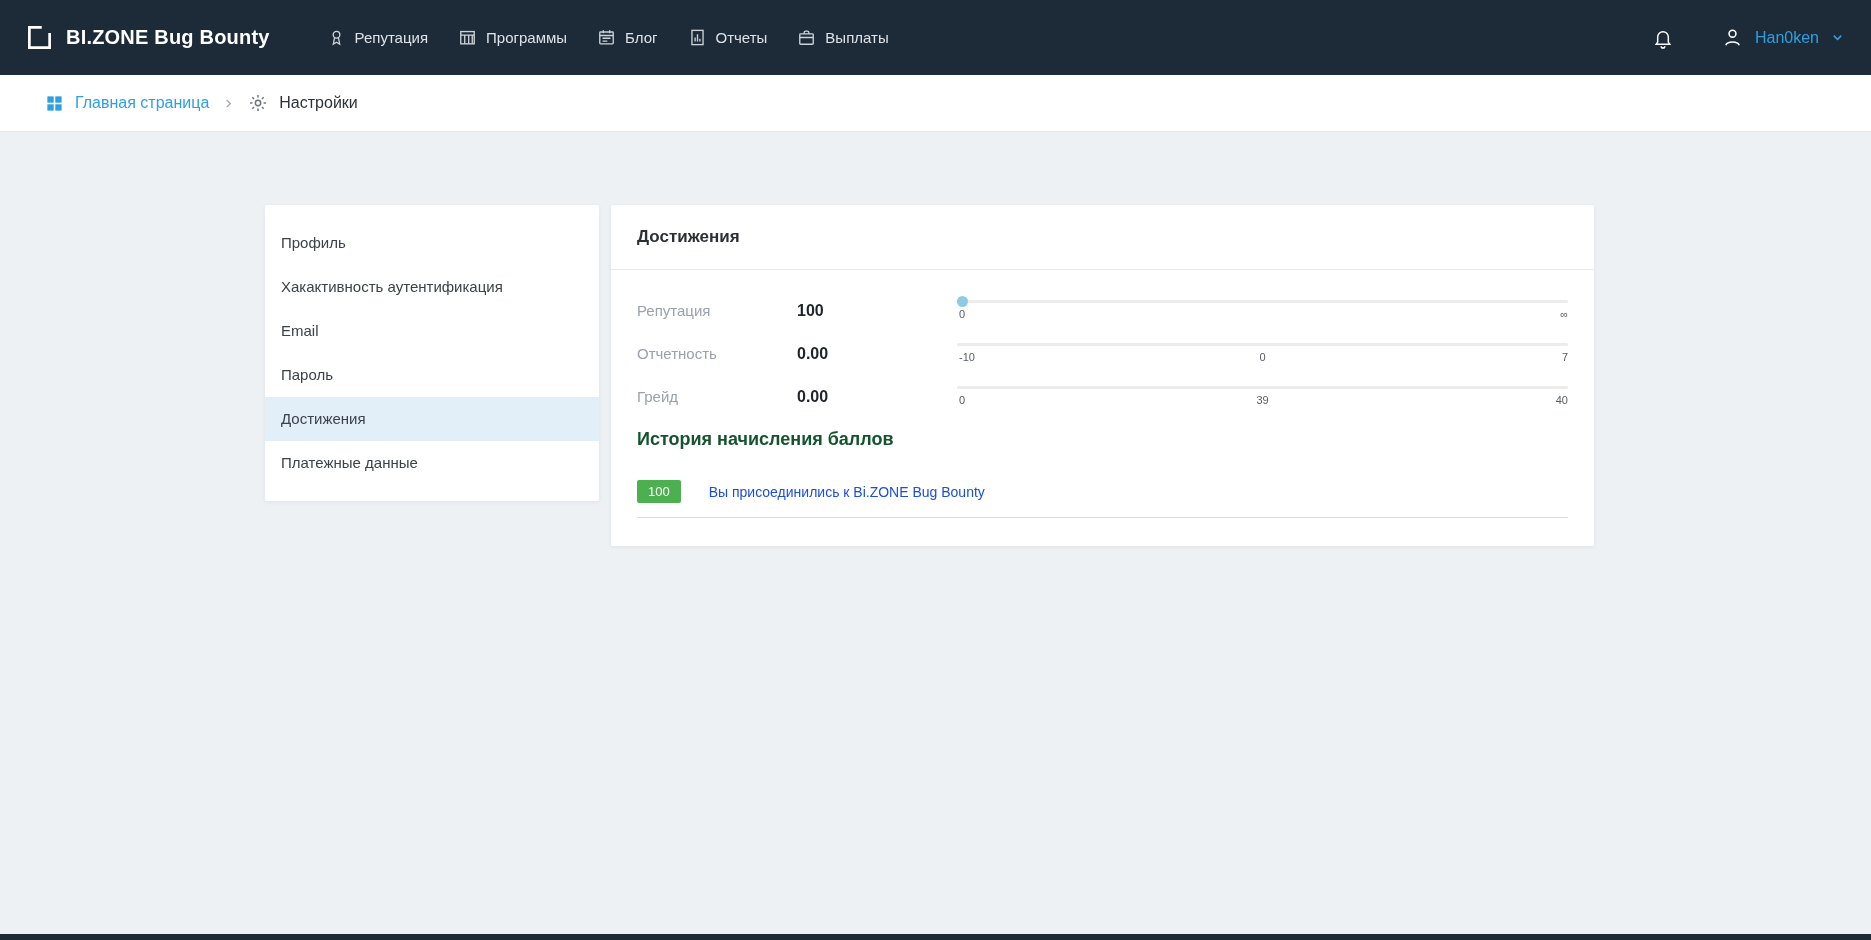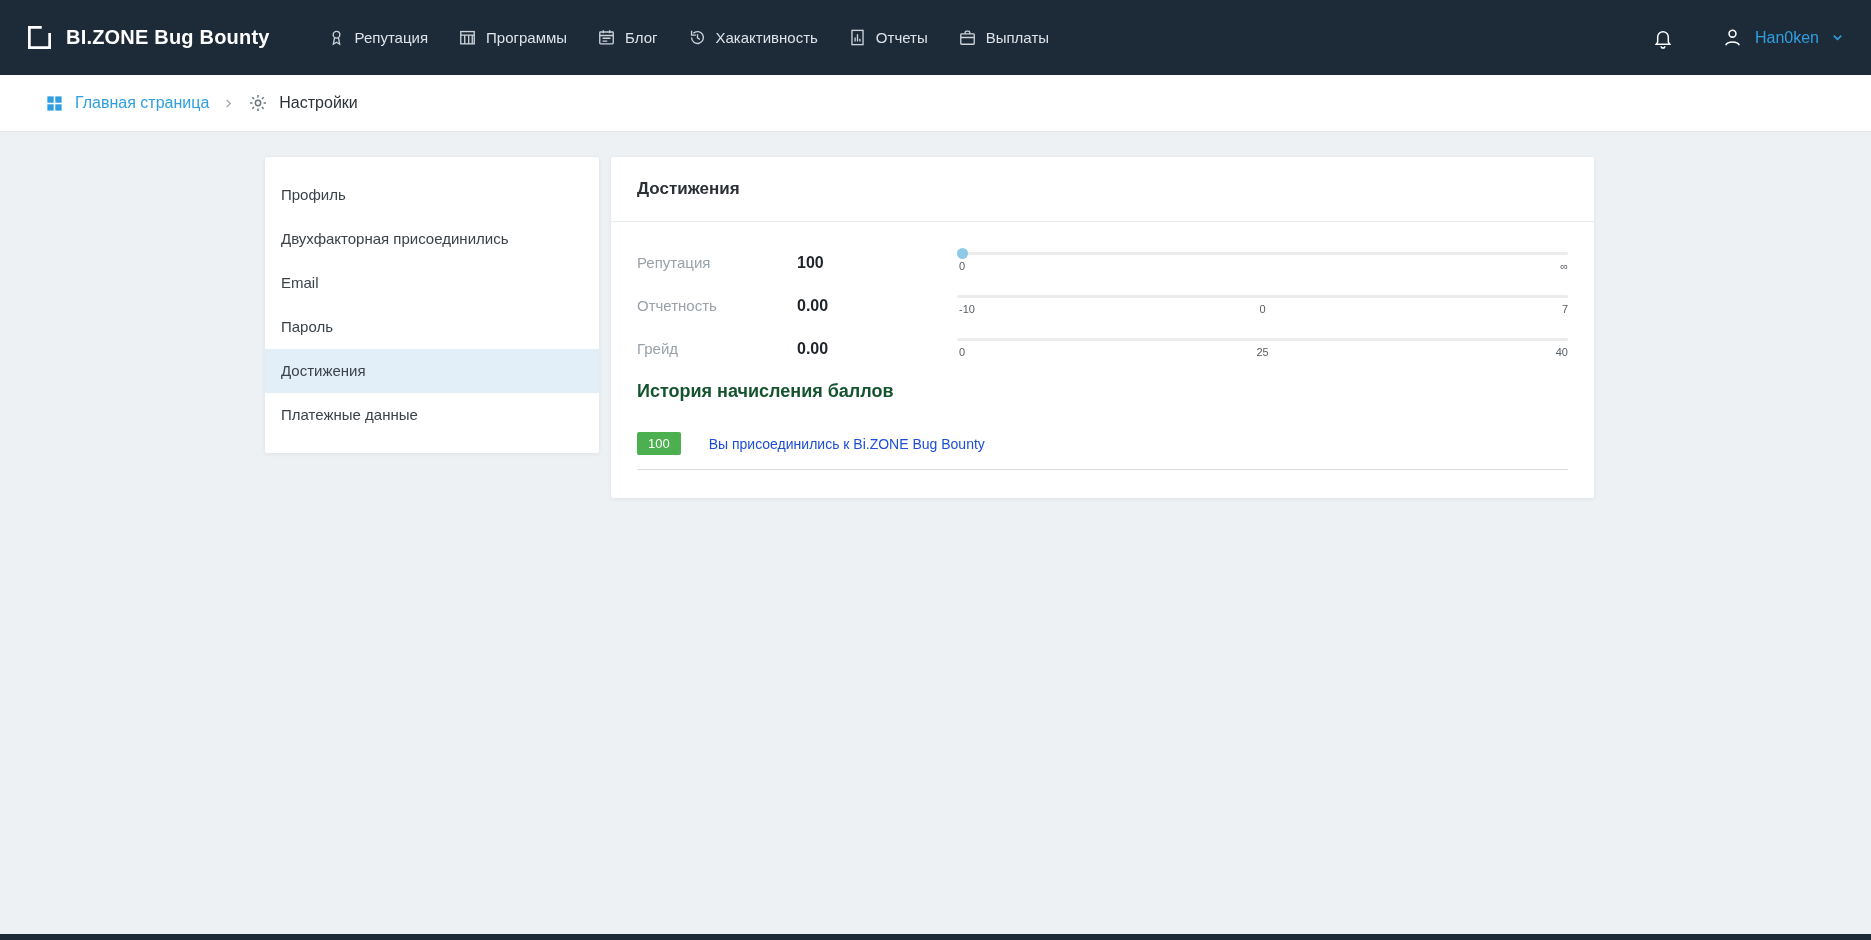--- a/index.html
+++ b/index.html
@@ -84,20 +84,21 @@
   
   .content {
     display: flex;
     align-items: flex-start;
     padding: 25px 0 0 265px;
   }
   .card {
     background: #ffffff;
     border-radius: 2px;
     box-shadow: 0 1px 4px rgba(25,35,45,.07);
+    margin-top: 48px;
   }
   .sidebar-card {
     width: 334px;
     padding: 16px 0;
   }
   .side-item {
     padding: 13px 16px 13px 16px;
     font-size: 15px;
     color: #3b424a;
     cursor: pointer;
@@ -229,30 +230,20 @@
       <span>Программы</span>
     </div>
     <div class="nav-item">
       <span style="display:flex;">
         <svg width="19" height="19" viewBox="0 0 24 24" fill="none" stroke="#ccd3d9" stroke-width="1.7">
           <rect x="3.5" y="5" width="17" height="15" rx="1"></rect>
           <path d="M3.5 9.5 H20.5 M8 2.8 V6.5 M16 2.8 V6.5 M7 13 H17 M7 16.5 H13"></path>
         </svg>
       </span>
       <span>Блог</span>
-    </div>
-    <div class="nav-item">
-      <span style="display:flex;">
-        <svg width="19" height="19" viewBox="0 0 24 24" fill="none" stroke="#ccd3d9" stroke-width="1.7">
-          <path d="M4.5 12 a7.5 7.5 0 1 0 2.2-5.3"></path>
-          <path d="M4.5 3.5 V9 H10"></path>
-          <path d="M12 8 V12.5 L15 14.5"></path>
-        </svg>
-      </span>
-      <span>Хакактивность</span>
     </div>
     <div class="nav-item">
       <span style="display:flex;">
         <svg width="19" height="19" viewBox="0 0 24 24" fill="none" stroke="#ccd3d9" stroke-width="1.7">
           <rect x="5" y="3" width="14" height="18"></rect>
           <path d="M9 17 V12 M12 17 V8 M15 17 V13.5"></path>
         </svg>
       </span>
       <span>Отчеты</span>
     </div>
@@ -318,21 +309,21 @@
       </svg>
     </span>
     <span>Настройки</span>
   </div>
 </div>
 
 <div class="content">
 
   <div class="card sidebar-card">
     <div class="side-item">Профиль</div>
-    <div class="side-item">Двухфакторная присоединились</div>
+    <div class="side-item">Хакактивность аутентификация</div>
     <div class="side-item">Email</div>
     <div class="side-item">Пароль</div>
     <div class="side-item active">Достижения</div>
     <div class="side-item">Платежные данные</div>
   </div>
 
   <div class="card main-card">
     <div class="card-header">Достижения</div>
     <div class="card-body">
 
@@ -363,21 +354,21 @@
         </div>
       </div>
 
       <div class="metric-row">
         <div class="metric-label">Грейд</div>
         <div class="metric-value">0.00</div>
         <div class="metric-slider">
           <div class="slider-track"></div>
           <div class="slider-labels">
             <span class="slider-min">0</span>
-            <span class="slider-mid">25</span>
+            <span class="slider-mid">39</span>
             <span class="slider-max">40</span>
           </div>
         </div>
       </div>
 
       <div class="history-title">История начисления баллов</div>
 
       <div class="history-item">
         <span class="points-badge">100</span>
         <span class="history-text">Вы присоединились к Bi.ZONE Bug Bounty</span>

